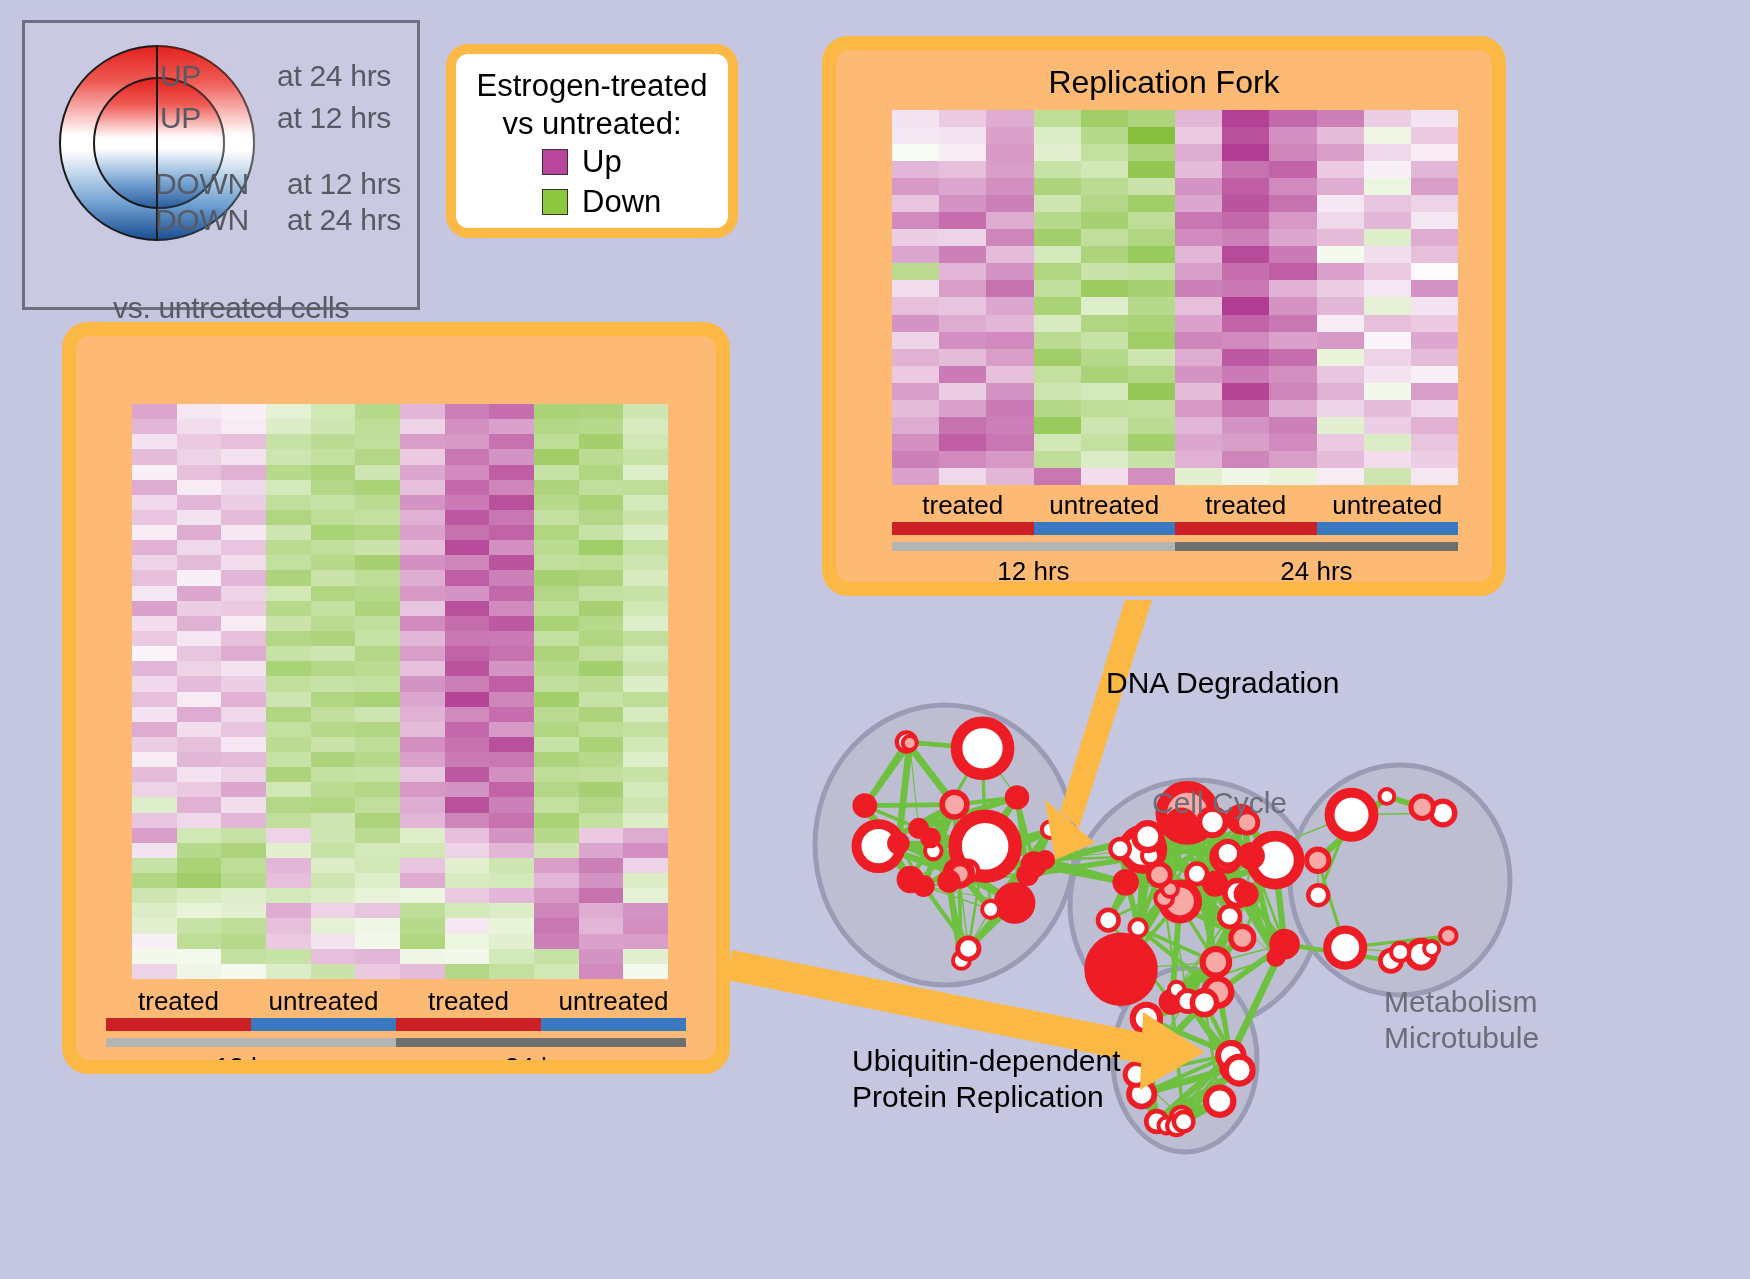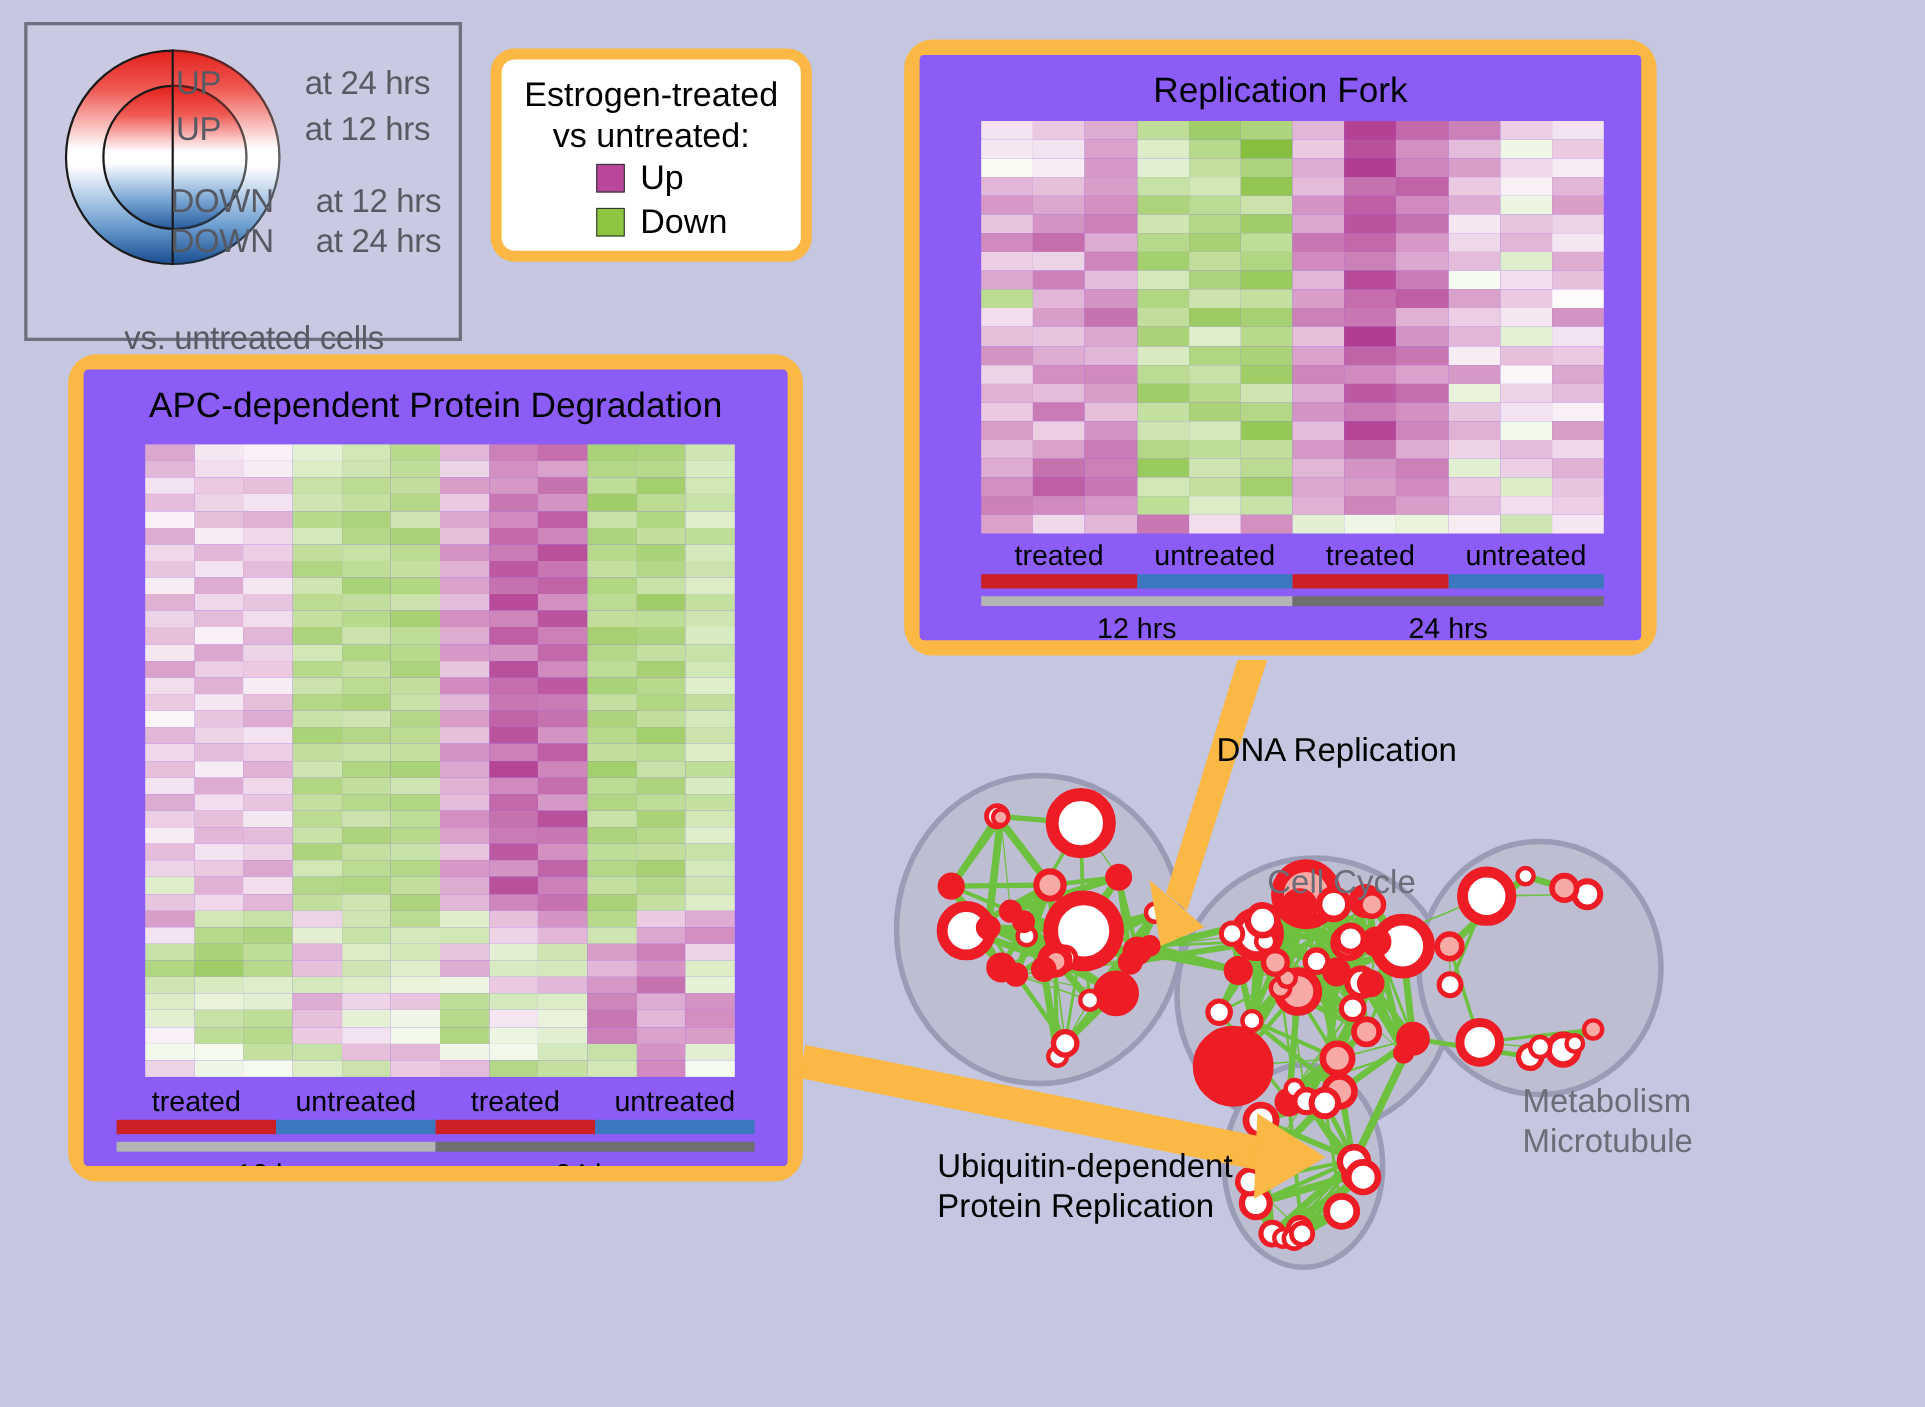--- a/index.html
+++ b/index.html
@@ -70,21 +70,21 @@
   #key-row-up{top:94px;}
   #key-row-down{top:134px;}
   .swatch{width:26px;height:26px;border:1px solid #333;box-sizing:border-box;}
   .key-lbl{font-size:31px;color:#000;line-height:28px;}
 
   
   .orange-panel{
     background:#fbb844;border-radius:26px;padding:14px;box-sizing:border-box;
   }
   .panel-inner{
-    width:100%;height:100%;background:#8b5cf6;border-radius:4px;
+    width:100%;height:100%;background:#fdba74;border-radius:14px;
     position:relative;overflow:hidden;
   }
   .panel-title{
     position:absolute;left:0;right:0;text-align:center;font-size:32px;color:#000;
   }
 
   #panel-replication{left:822px;top:36px;width:684px;height:560px;}
   #panel-apc{left:62px;top:322px;width:668px;height:752px;}
 
   
@@ -435,21 +435,20 @@
       </div>
     <div class="hrs-row" id="rep-hrs" style="left:56px;top:506px;width:566px;">
         <div class="hrs-lbl" style="flex: 1 1 0%;">12 hrs</div>
         <div class="hrs-lbl" style="flex: 1 1 0%;">24 hrs</div>
       </div>
   </div>
 </div>
 
 <div class="abs orange-panel" id="panel-apc">
   <div class="panel-inner">
-    <div class="panel-title" style="top:14px">APC-dependent Protein Degradation</div>
     <div class="heat" id="heat-apc" style="grid-template-columns: repeat(12, 1fr); grid-template-rows: repeat(38, 1fr);">
         <div style="background: rgb(220, 167, 206);"></div>
         <div style="background: rgb(245, 231, 241);"></div>
         <div style="background: rgb(249, 240, 247);"></div>
         <div style="background: rgb(229, 241, 213);"></div>
         <div style="background: rgb(209, 231, 182);"></div>
         <div style="background: rgb(183, 217, 140);"></div>
         <div style="background: rgb(226, 182, 214);"></div>
         <div style="background: rgb(204, 128, 184);"></div>
         <div style="background: rgb(197, 109, 173);"></div>
@@ -1379,18 +1378,18 @@
 </svg>
 
 <svg class="abs" width="1750" height="1279" style="left:0;top:0;pointer-events:none;">
   <polygon points="1125,600 1152,600 1079,828 1060,812" fill="#fbb844"></polygon>
   <polygon points="1045,800 1095,843 1055,860" fill="#fbb844"></polygon>
 
   <polygon points="732,950 1155,1035 1150,1065 727,980" fill="#fbb844"></polygon>
   <polygon points="1143,1012 1205,1052 1140,1090" fill="#fbb844"></polygon>
 </svg>
 
-<div class="net-lbl" id="lbl-dna">DNA Replication</div>
+<div class="net-lbl" id="lbl-dna">DNA Degradation</div>
 <div class="net-lbl" id="lbl-cc">Cell Cycle</div>
 <div class="net-lbl" id="lbl-mt1">Metabolism</div>
 <div class="net-lbl" id="lbl-mt2">Microtubule</div>
 <div class="net-lbl" id="lbl-ub1">Ubiquitin-dependent</div>
 <div class="net-lbl" id="lbl-ub2">Protein Replication</div>
 
 </body></html>

